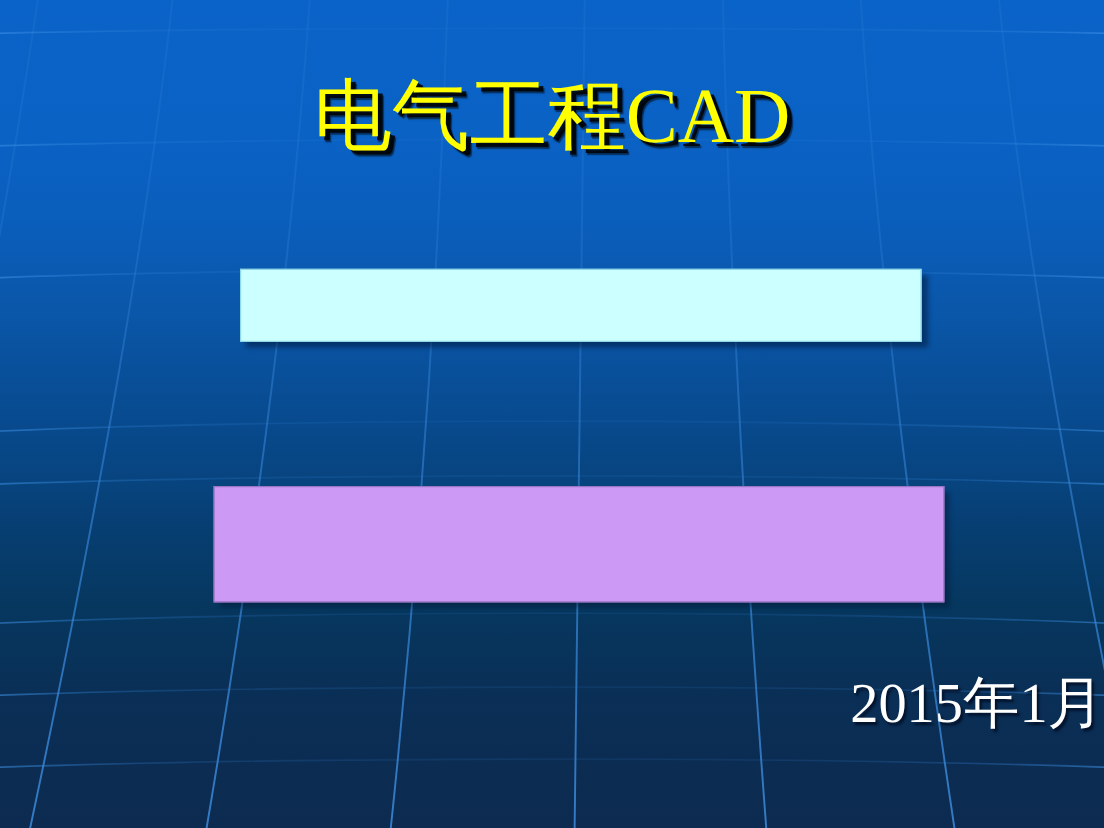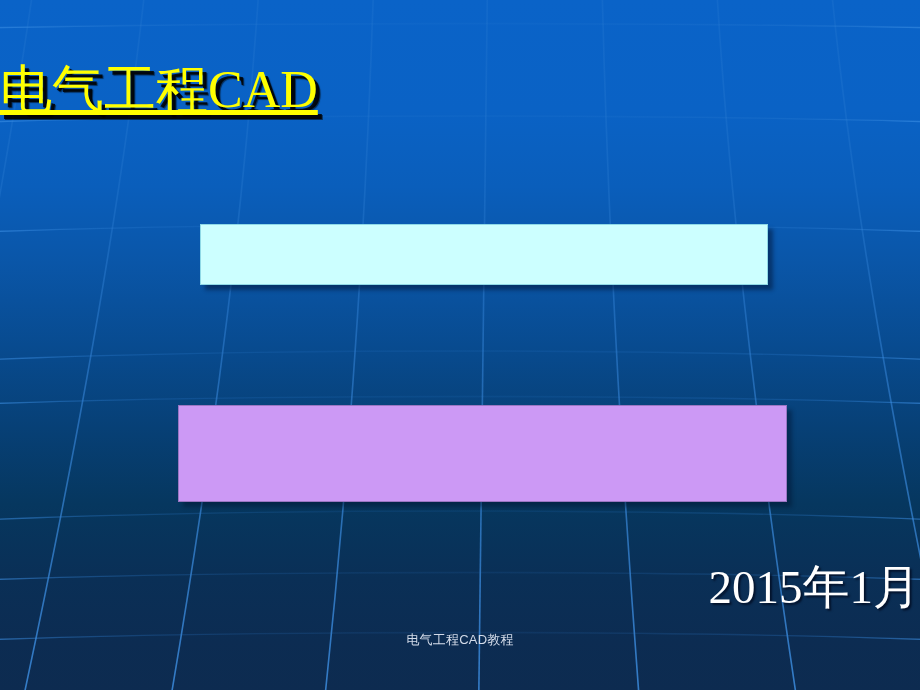--- a/index.html
+++ b/index.html
@@ -38,30 +38,30 @@
     height: 100%;
     pointer-events: none;
   }
 
   
   .title {
     position: absolute;
     left: 0;
     right: 0;
     top: 58px;
+    text-align: center;
     color: #ffff00;
-    font-size: 52px;
+    font-size: 65px;
     line-height: 1.22;
     letter-spacing: 0px;
     font-family: "Liberation Serif", "DejaVu Serif", serif;
     text-shadow:
        4px 4px 0 rgba(0,0,0,0.85),
        5px 5px 1px rgba(0,0,0,0.55);
     white-space: nowrap;
-    text-decoration: underline;
   }
 
   
   .box {
     position: absolute;
     box-sizing: border-box;
   }
   .box-cyan {
     left: 200px;
     top: 224px;
@@ -158,15 +158,14 @@
   </svg>
 
   <div class="title">电气工程CAD</div>
 
   <div class="box box-cyan"></div>
 
   <div class="box box-purple"></div>
 
   <div class="date">2015年1月</div>
 
-  <div class="footer">电气工程CAD教程</div>
 
 </div>
 
 </body></html>

